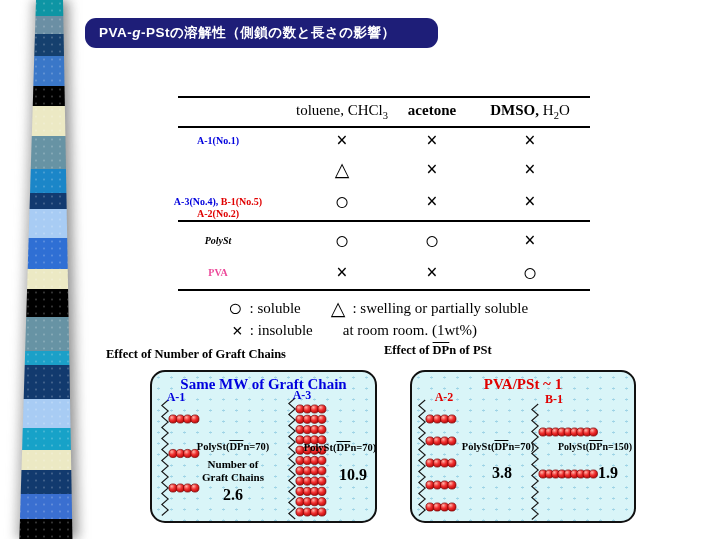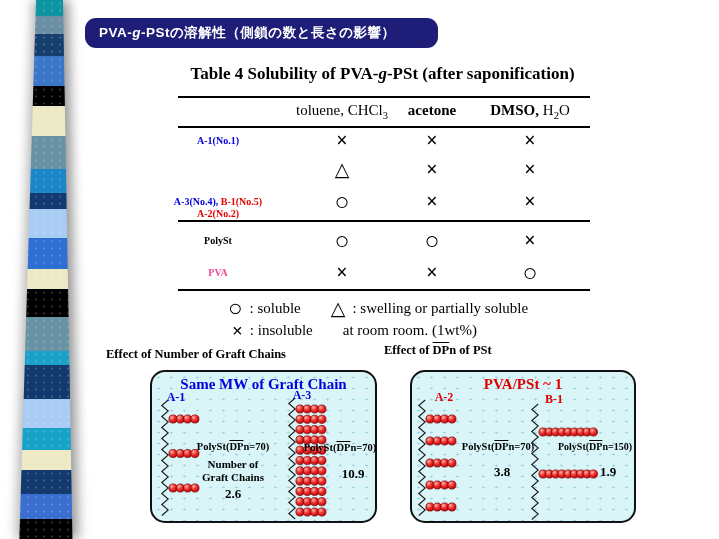--- a/index.html
+++ b/index.html
@@ -43,21 +43,21 @@
   .diag-box{position:absolute;border:2px solid #111;border-radius:15px;box-sizing:border-box;
             background-color:#d9f5f8;
             background-image:radial-gradient(rgba(110,185,215,.55) 1px,transparent 1.4px);
             background-size:13px 11px;}
   .box-title{position:absolute;left:0;top:4px;width:100%;text-align:center;
              font-size:15px;font-weight:bold;}
   .chain-label{position:absolute;font-size:12px;font-weight:bold;text-align:center;}
   .annot{position:absolute;font-weight:bold;font-size:10.5px;text-align:center;white-space:nowrap;}
   .annot-sm{font-size:10px;}
   .center-note{position:absolute;font-weight:bold;font-size:11px;text-align:center;}
-  .big-val{position:absolute;font-weight:bold;font-size:13px;text-align:center;}
+  .big-val{position:absolute;font-weight:bold;font-size:16px;text-align:center;}
   .txt-blue{color:var(--blue);}
   .txt-red{color:var(--red);}
   .ovl{text-decoration:overline;margin-top:38px;}
   .diag-svg{position:absolute;left:0;top:0;}
 </style>
 </head>
 <body>
 
 <div class="slide">
 
@@ -93,21 +93,20 @@
         <div class="rib-seg" style="height: 22px; background-color: rgb(23, 162, 200);"></div>
         <div class="rib-seg" style="height: 20px; background-color: rgb(236, 233, 196);"></div>
         <div class="rib-seg" style="height: 24px; background-color: rgb(18, 58, 110);"></div>
         <div class="rib-seg" style="height: 25px; background-color: rgb(58, 111, 208);"></div>
         <div class="rib-seg" style="height: 20px; background-color: rgb(0, 0, 0);"></div>
       </div>
   </div>
 
   <div class="banner" style="background: rgb(30, 30, 120); color: rgb(255, 255, 255);"><span>PVA-</span><span style="font-style: italic;">g</span><span>-PStの溶解性（側鎖の数と長さの影響）</span></div>
 
-  <div class="table-title"><span>Table 4  Solubility of PVA-</span><span style="font-style: italic;">g</span><span>-PSt (after saponification)</span></div>
 
   <div class="soltable" id="soltable">
       <div class="hline" style="top: 0px;"></div>
       <div class="hline" style="top: 30px;"></div>
       <div class="hline" style="top: 124px;"></div>
       <div class="hline" style="top: 193px;"></div>
       <div class="hcell" style="left: 164px; top: 6px;"><span>toluene, CHCl</span><sub>3</sub></div>
       <div class="hcell" style="left: 254px; top: 6px;"><span style="font-weight: bold;">acetone</span></div>
       <div class="hcell" style="left: 352px; top: 6px;"><span style="font-weight: bold;">DMSO,</span><span> H</span><sub>2</sub><span>O</span></div>
       <div class="rowlabel" style="top: 44px;"><span style="color: rgb(0, 0, 221);">A-1(No.1)</span></div>
@@ -115,21 +114,21 @@
       <div class="sym sym-x" style="left: 254px; top: 44px;">×</div>
       <div class="sym sym-x" style="left: 352px; top: 44px;">×</div>
       <div class="rowlabel" style="top: 73px; margin-top: 44px;"><span style="color: rgb(224, 0, 0);">A-2(No.2)</span></div>
       <div class="sym sym-triangle" style="left: 164px; top: 73px;">△</div>
       <div class="sym sym-x" style="left: 254px; top: 73px;">×</div>
       <div class="sym sym-x" style="left: 352px; top: 73px;">×</div>
       <div class="rowlabel" style="top: 105px;"><span style="color: rgb(0, 0, 221);">A-3(No.4), </span><span style="color: rgb(224, 0, 0);">B-1(No.5)</span></div>
       <div class="sym sym-circle" style="left: 164px; top: 105px;">○</div>
       <div class="sym sym-x" style="left: 254px; top: 105px;">×</div>
       <div class="sym sym-x" style="left: 352px; top: 105px;">×</div>
-      <div class="rowlabel" style="top: 144px;"><span style="color: rgb(0, 0, 0);">PolySt</span></div>
+      <div class="rowlabel" style="top: 144px;"><span style="color: rgb(0, 0, 0); font-style: italic;">PolySt</span></div>
       <div class="sym sym-circle" style="left: 164px; top: 144px;">○</div>
       <div class="sym sym-circle" style="left: 254px; top: 144px;">○</div>
       <div class="sym sym-x" style="left: 352px; top: 144px;">×</div>
       <div class="rowlabel" style="top: 176px;"><span style="color: #ec4899; text-align: center;">PVA</span></div>
       <div class="sym sym-x" style="left: 164px; top: 176px;">×</div>
       <div class="sym sym-x" style="left: 254px; top: 176px;">×</div>
       <div class="sym sym-circle" style="left: 352px; top: 176px;">○</div>
     </div>
 
   <div class="legend-line" style="left:228px;top:296px;">

